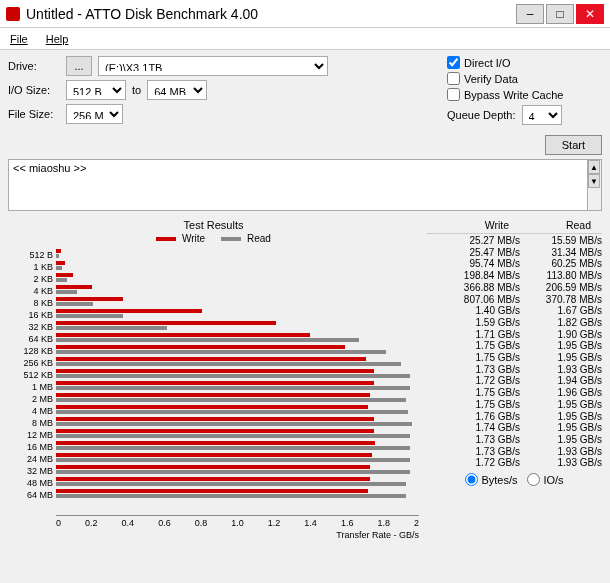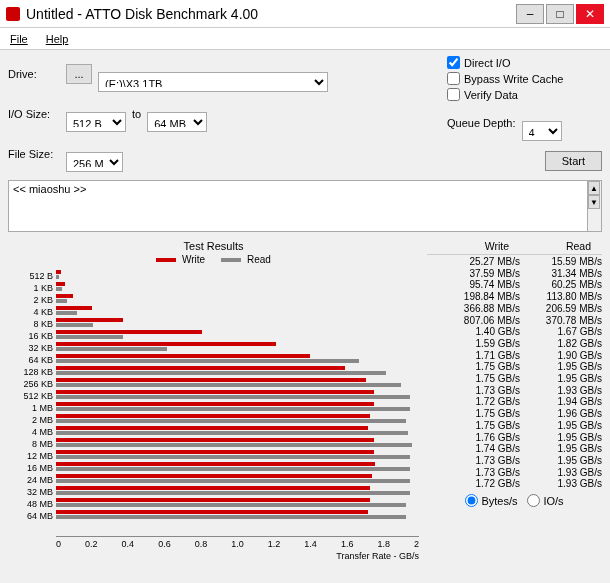--- a/index.html
+++ b/index.html
@@ -34,21 +34,21 @@
     }
     .menu-item { cursor: pointer; padding: 1px 4px; font-size: 11px; text-decoration: underline; }
     
     .form-row {
       display: flex; align-items: center; margin-bottom: 4px; gap: 6px;
     }
     .form-label { font-size: 11px; min-width: 52px; }
     
     select, .select-like {
       height: 20px; font-size: 11px; border: 1px solid #aaa;
-      background: white; padding: 4px 2px; margin-top: 16px;
+      background: white; padding: 4px 2px;
     }
     
     .drive-select { width: 230px; }
     .io-select { width: 60px; }
     .filesize-select { width: 57px; }
     
     .btn-browse {
       height: 20px; width: 26px; font-size: 11px;
       border: 1px solid #aaa; background: #e1e1e1; cursor: pointer;
       display: flex; align-items: center; justify-content: center;
@@ -194,25 +194,25 @@
         </select>
       </div>
     </div>
     <div class="controls-right">
       <div class="checkbox-row">
         <input type="checkbox" checked="" style="">
         <label>Direct I/O</label>
       </div>
       <div class="checkbox-row">
         <input type="checkbox" style="">
-        <label>Bypass Write Cache</label>
+        <label>Verify Data</label>
       </div>
       <div class="checkbox-row">
         <input type="checkbox" style="">
-        <label>Verify Data</label>
+        <label>Bypass Write Cache</label>
       </div>
       <div class="queue-row">
         <span class="queue-label">Queue Depth:</span>
         <select class="queue-select">
           <option>4</option>
         </select>
       </div>
       <div style="text-align:right; margin-top:4px;">
         <button class="start-btn">Start</button>
       </div>
@@ -390,21 +390,21 @@
     <div class="result-header">
       <span class="rh-write">Write</span>
       <span class="rh-read">Read</span>
     </div>
     <div id="results-rows">
         <div class="result-row">
           <span class="rv-write">25.27 MB/s</span>
           <span class="rv-read">15.59 MB/s</span>
         </div>
         <div class="result-row">
-          <span class="rv-write">37.59 MB/s</span>
+          <span class="rv-write">25.47 MB/s</span>
           <span class="rv-read">31.34 MB/s</span>
         </div>
         <div class="result-row">
           <span class="rv-write">95.74 MB/s</span>
           <span class="rv-read">60.25 MB/s</span>
         </div>
         <div class="result-row">
           <span class="rv-write">198.84 MB/s</span>
           <span class="rv-read">113.80 MB/s</span>
         </div>

